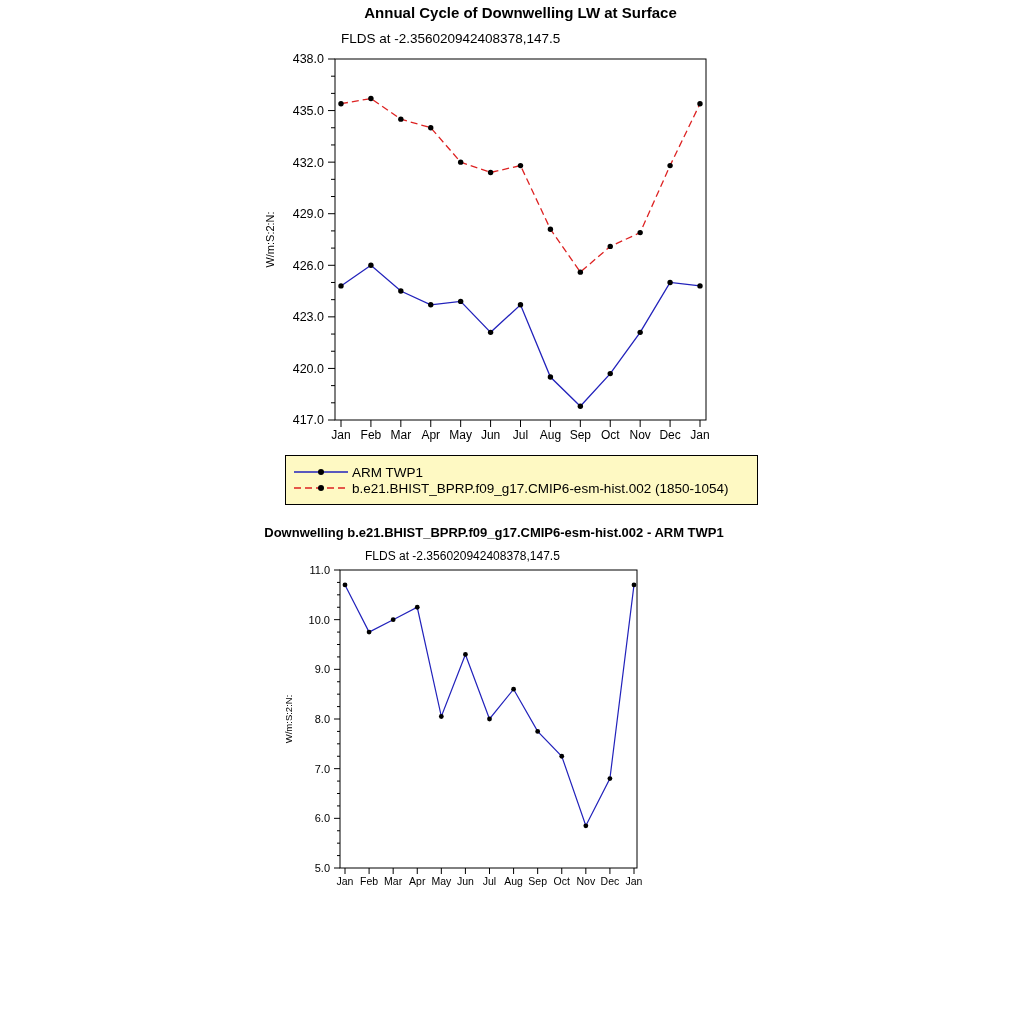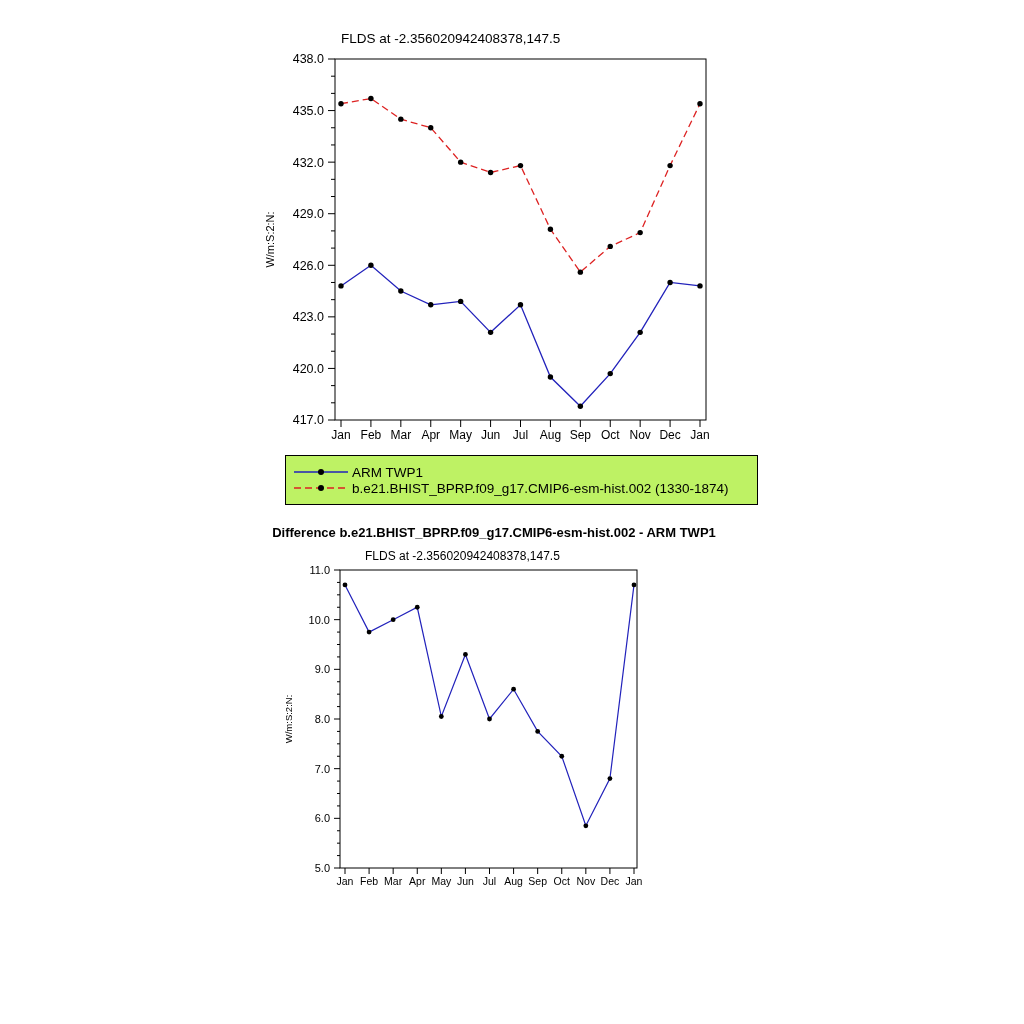--- a/index.html
+++ b/index.html
@@ -6,21 +6,21 @@
   #page{position:relative;width:1024px;height:1024px;background:#ffffff;overflow:hidden;
         font-family:"Liberation Sans","DejaVu Sans",sans-serif;color:#000;}
   svg{font-family:"Liberation Sans","DejaVu Sans",sans-serif;}
   #chart-canvas{position:absolute;left:0;top:0;}
   .abs{position:absolute;text-align:right;}
   #top-title{left:335px;top:4px;width:371px;text-align:center;font-weight:bold;font-size:15px;white-space:nowrap;}
   #top-subtitle{left:341px;top:31px;font-size:13.5px;white-space:nowrap;}
   #bottom-title{left:236px;top:525px;width:516px;text-align:center;font-weight:bold;font-size:13px;white-space:nowrap;}
   #bottom-subtitle{left:365px;top:549px;font-size:12px;white-space:nowrap;}
   #legend{left:285px;top:455px;width:473px;height:50px;border:1px solid #000;box-sizing:border-box;
-          background:#bef264;display:flex;flex-direction:column;justify-content:center;padding:10px 5px;}
+          background:#fef9c3;display:flex;flex-direction:column;justify-content:center;padding:10px 5px;}
   .legend-row{display:flex;align-items:center;height:23px;font-size:13.5px;white-space:nowrap;}
   .legend-row svg{flex:0 0 auto;margin-right:1px;}
 </style>
 </head>
 <body>
 
 <div id="page">
 
   <svg id="chart-canvas" width="1024" height="1024">
       <rect x="335" y="59" width="371" height="361" fill="none" stroke="#000" stroke-width="1"></rect>
@@ -178,37 +178,38 @@
       <circle cx="465.4166666666667" cy="654.4333333333333" r="2.4" fill="#000000"></circle>
       <circle cx="489.5" cy="719" r="2.4" fill="#000000"></circle>
       <circle cx="513.5833333333334" cy="689.2" r="2.4" fill="#000000"></circle>
       <circle cx="537.6666666666666" cy="731.4166666666667" r="2.4" fill="#000000"></circle>
       <circle cx="561.75" cy="756.25" r="2.4" fill="#000000"></circle>
       <circle cx="585.8333333333334" cy="825.7833333333333" r="2.4" fill="#000000"></circle>
       <circle cx="609.9166666666667" cy="778.6" r="2.4" fill="#000000"></circle>
       <circle cx="634" cy="584.9000000000001" r="2.4" fill="#000000"></circle>
     </svg>
 
+  <div id="top-title" class="abs">Annual Cycle of Downwelling LW at Surface</div>
 
   <div id="top-subtitle" class="abs">FLDS at -2.356020942408378,147.5</div>
 
   <div id="legend" class="abs">
     <div class="legend-row">
       <svg width="60" height="16">
         <line id="ls0" x1="3" y1="8" x2="57" y2="8" stroke-width="1.3" stroke="#2222bb"></line>
         <circle cx="30" cy="8" r="3" fill="#000"></circle>
       </svg>
       <span>ARM TWP1</span>
     </div>
     <div class="legend-row">
       <svg width="60" height="16">
         <line id="ls1" x1="3" y1="8" x2="57" y2="8" stroke-width="1.3" stroke-dasharray="7 4" stroke="#dd2222"></line>
         <circle cx="30" cy="8" r="3" fill="#000"></circle>
       </svg>
-      <span>b.e21.BHIST_BPRP.f09_g17.CMIP6-esm-hist.002 (1330-1874)</span>
+      <span>b.e21.BHIST_BPRP.f09_g17.CMIP6-esm-hist.002 (1850-1054)</span>
     </div>
   </div>
 
-  <div id="bottom-title" class="abs">Difference b.e21.BHIST_BPRP.f09_g17.CMIP6-esm-hist.002 - ARM TWP1</div>
+  <div id="bottom-title" class="abs">Downwelling b.e21.BHIST_BPRP.f09_g17.CMIP6-esm-hist.002 - ARM TWP1</div>
 
   <div id="bottom-subtitle" class="abs">FLDS at -2.356020942408378,147.5</div>
 
 </div>
 
 </body></html>

